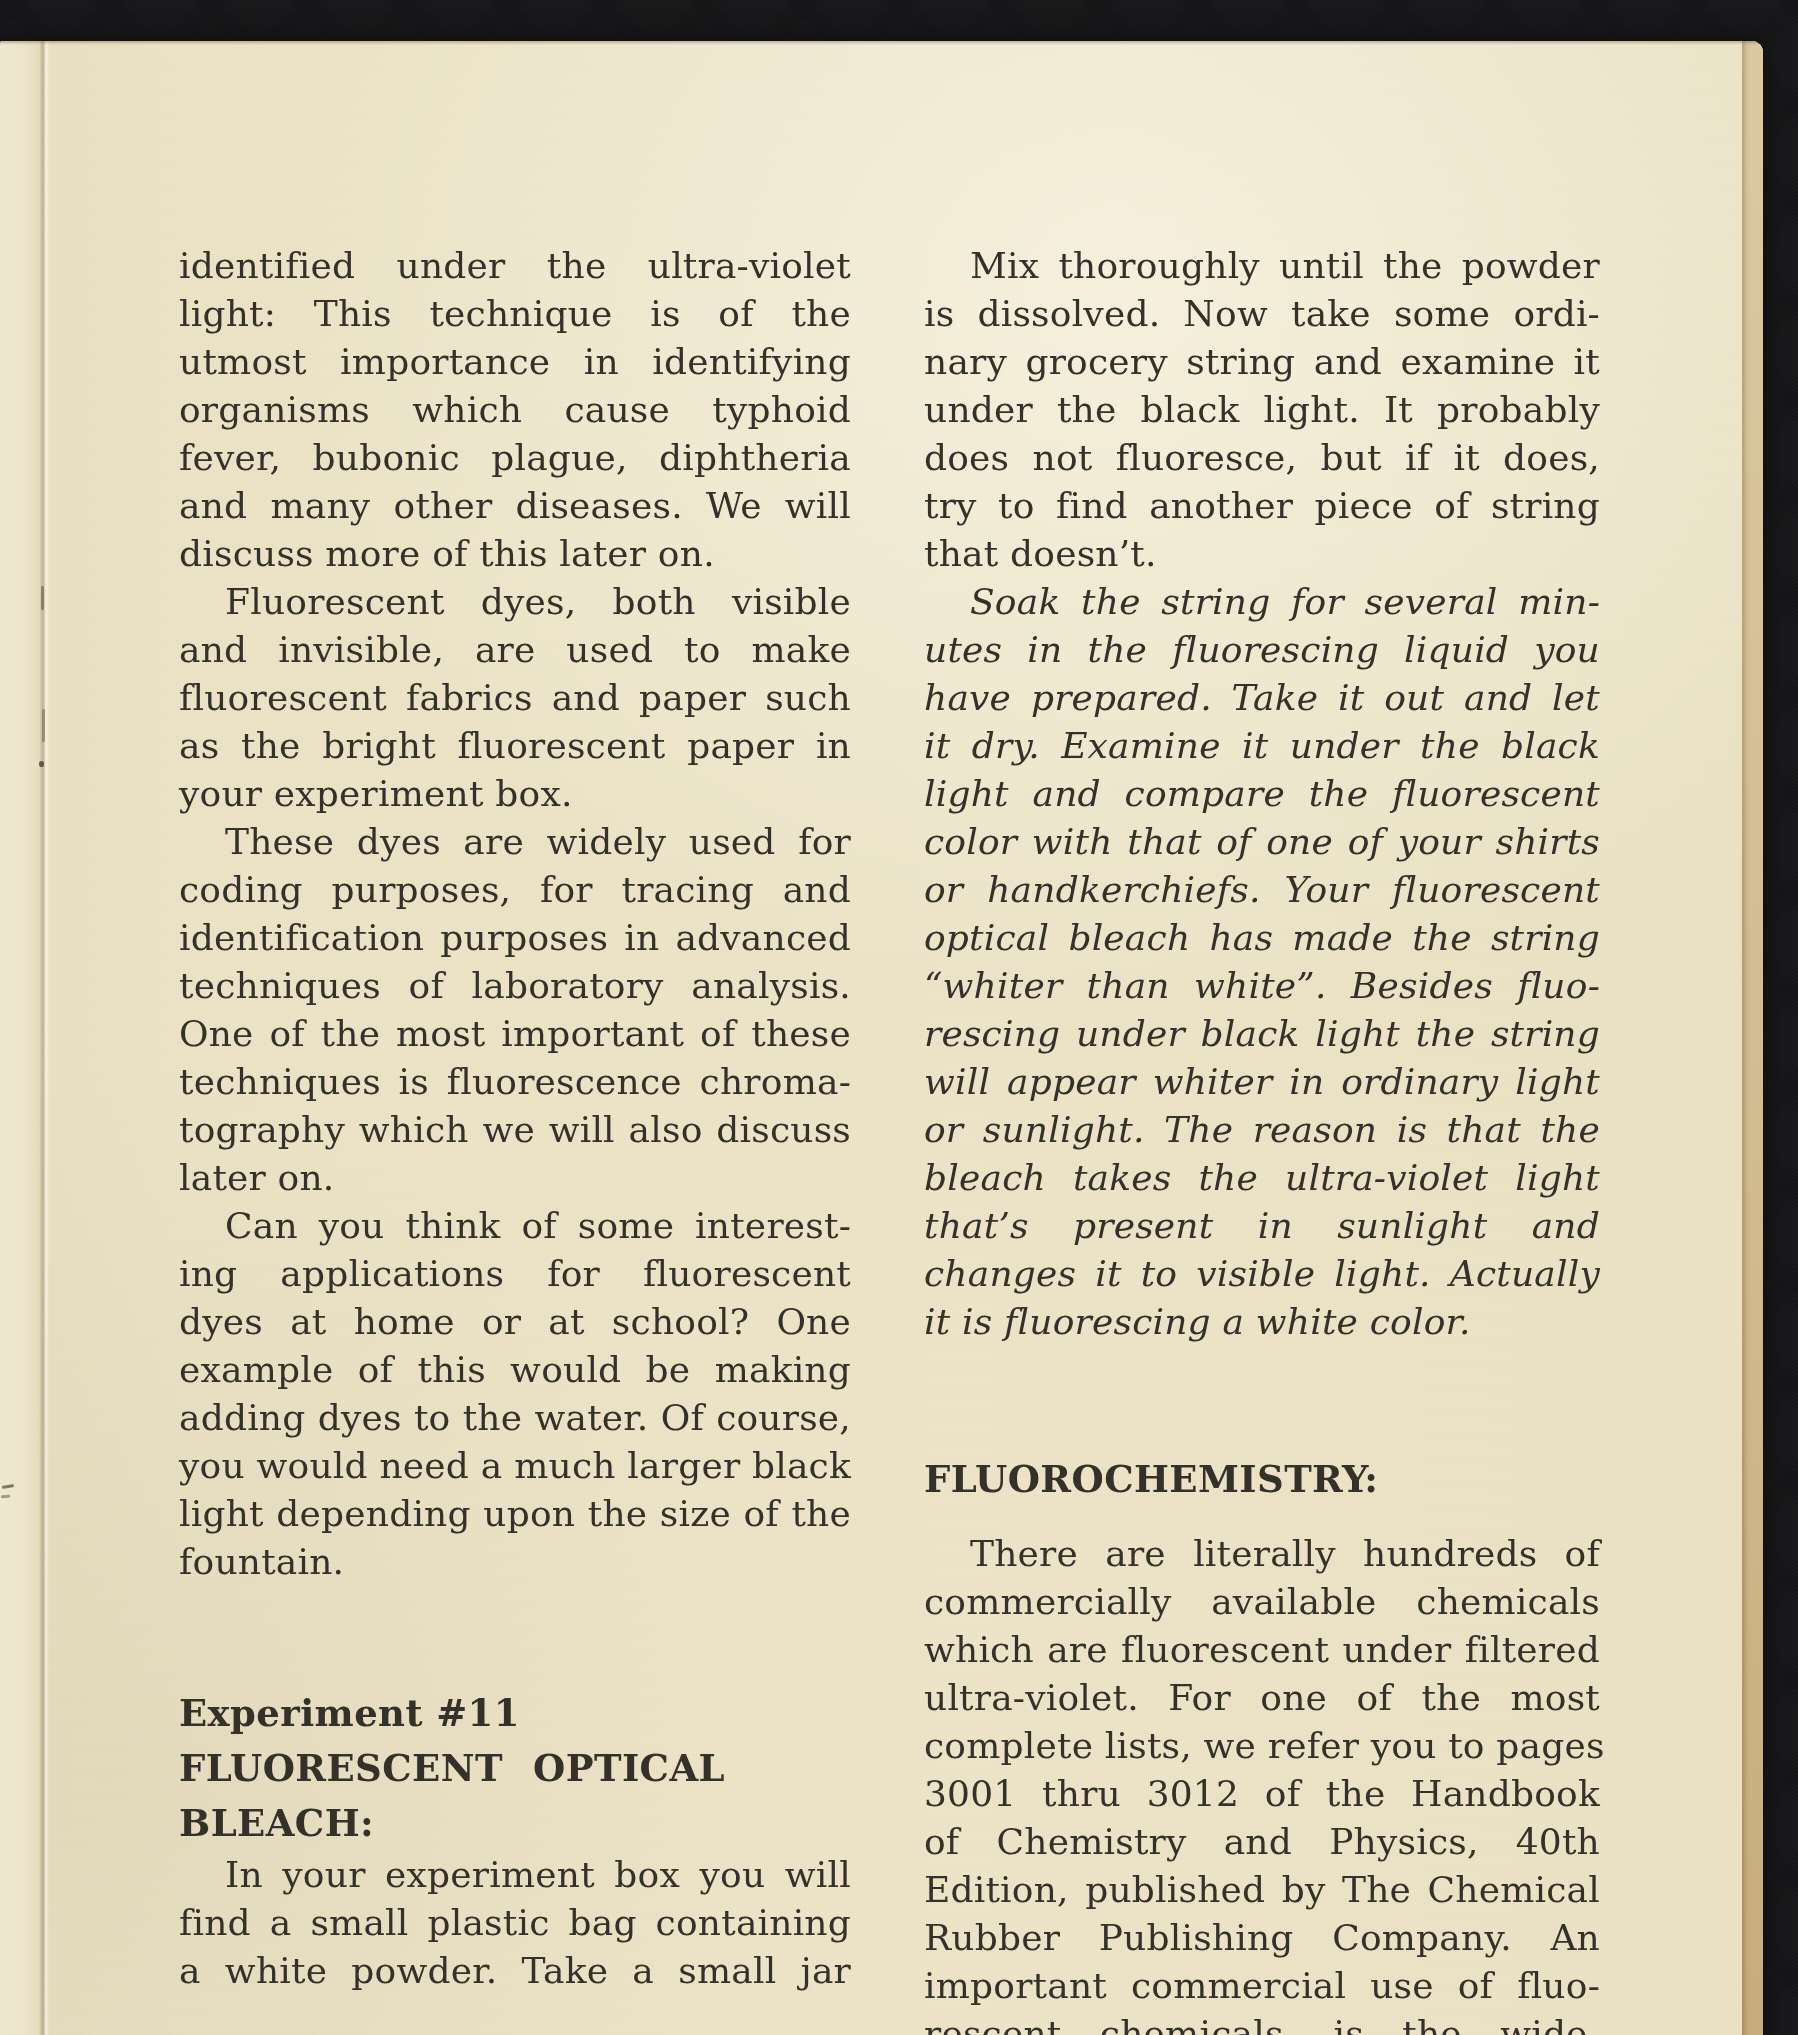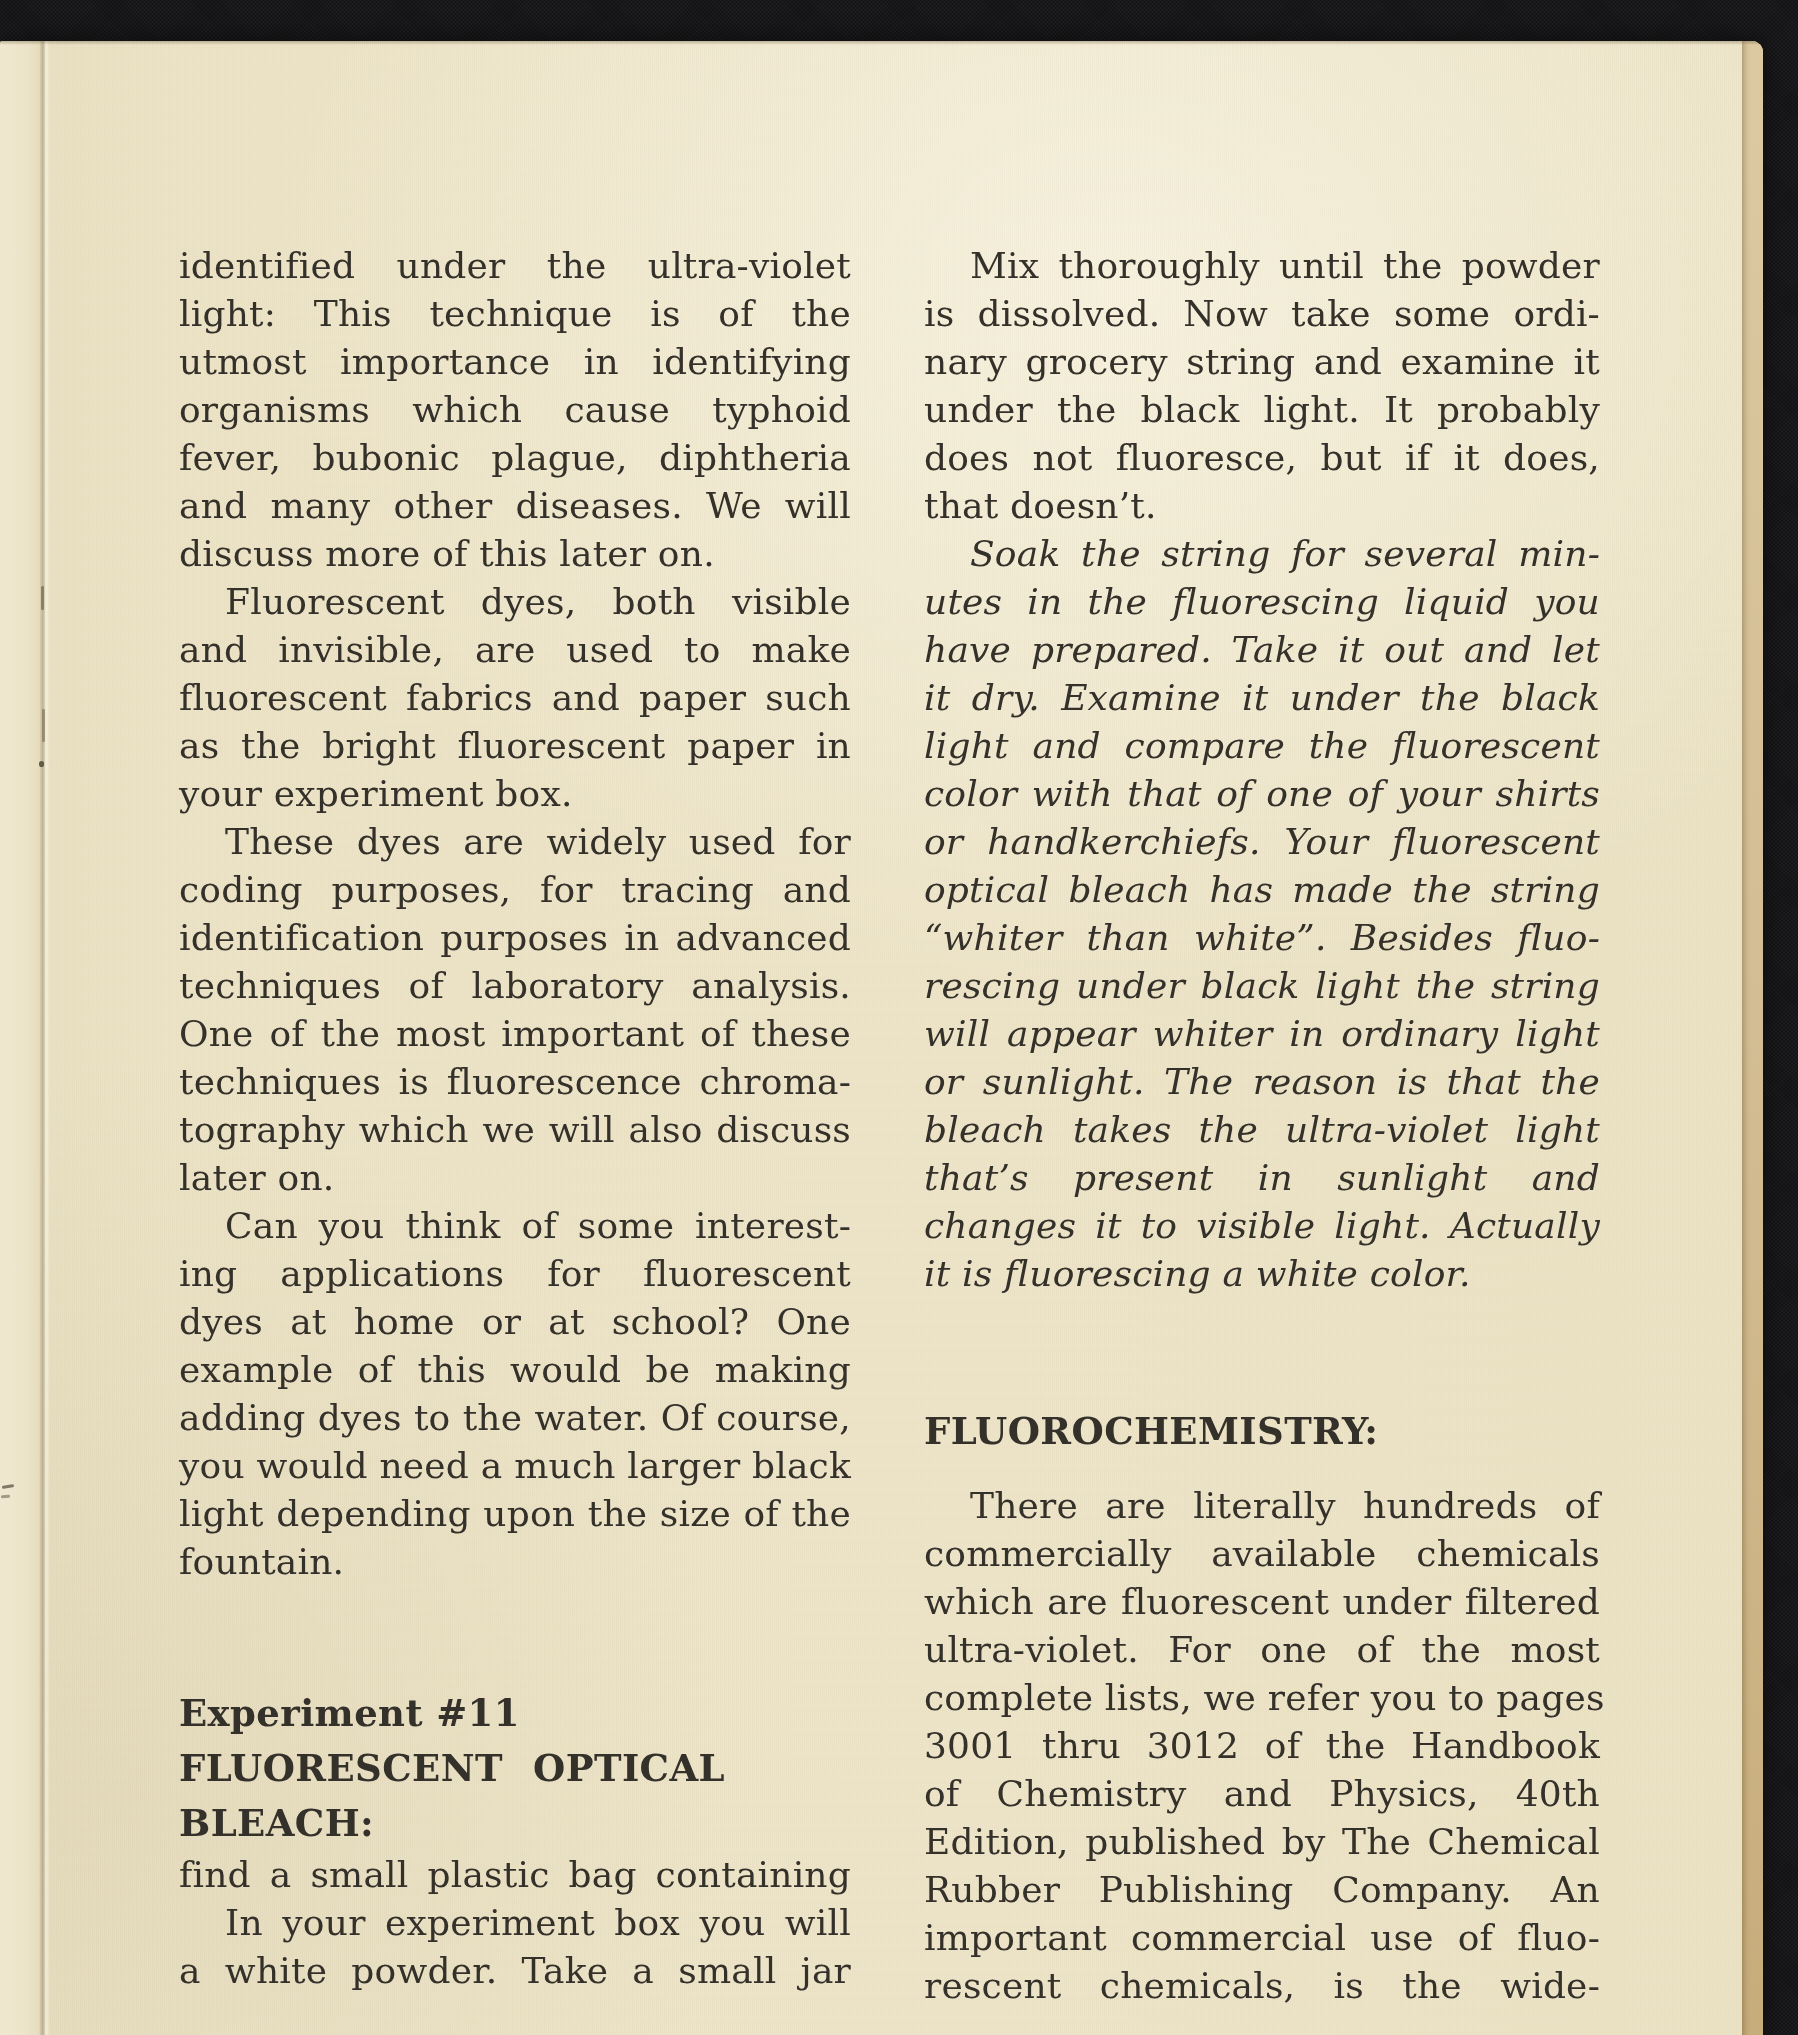--- a/index.html
+++ b/index.html
@@ -185,33 +185,34 @@
           <div class="line">example of this would be making</div>
           <div class="line">adding dyes to the water. Of course,</div>
           <div class="line">you would need a much larger black</div>
           <div class="line">light depending upon the size of the</div>
           <div class="line last">fountain.</div>
         </div>
       <div class="blk heading">Experiment #11</div>
       <div class="blk heading caps">FLUORESCENT OPTICAL
 BLEACH:</div>
       <div class="blk">
+          <div class="line indent">In your experiment box you will</div>
           <div class="line">find a small plastic bag containing</div>
-          <div class="line indent">In your experiment box you will</div>
           <div class="line">a white powder. Take a small jar</div>
         </div>
     </div>
 
     <div class="col col-right">
       <div class="blk">
           <div class="line indent">Mix thoroughly until the powder</div>
           <div class="line">is dissolved. Now take some ordi-</div>
           <div class="line">nary grocery string and examine it</div>
           <div class="line">under the black light. It probably</div>
           <div class="line">does not fluoresce, but if it does,</div>
+          <div class="line">try to find another piece of string</div>
           <div class="line last">that doesn’t.</div>
         </div>
       <div class="blk gap-after-rightpara">
           <div class="line indent">Soak the string for several min-</div>
           <div class="line">utes in the fluorescing liquid you</div>
           <div class="line">have prepared. Take it out and let</div>
           <div class="line">it dry. Examine it under the black</div>
           <div class="line">light and compare the fluorescent</div>
           <div class="line">color with that of one of your shirts</div>
           <div class="line">or handkerchiefs. Your fluorescent</div>

